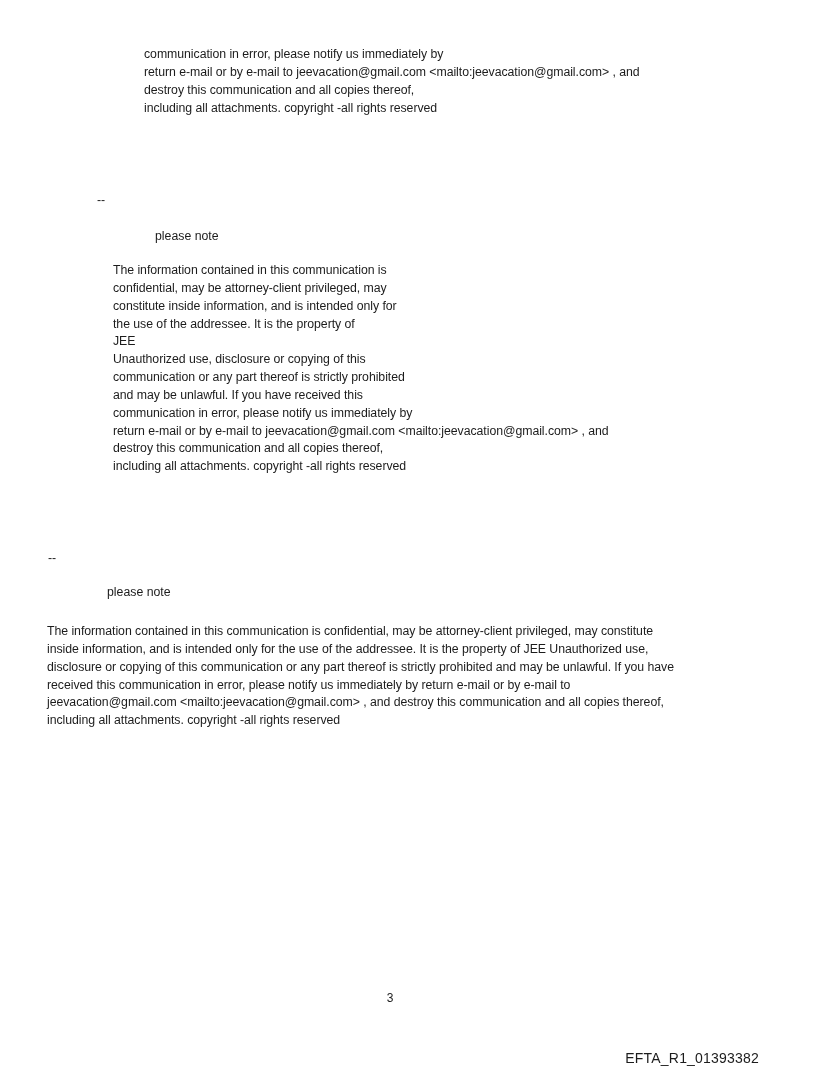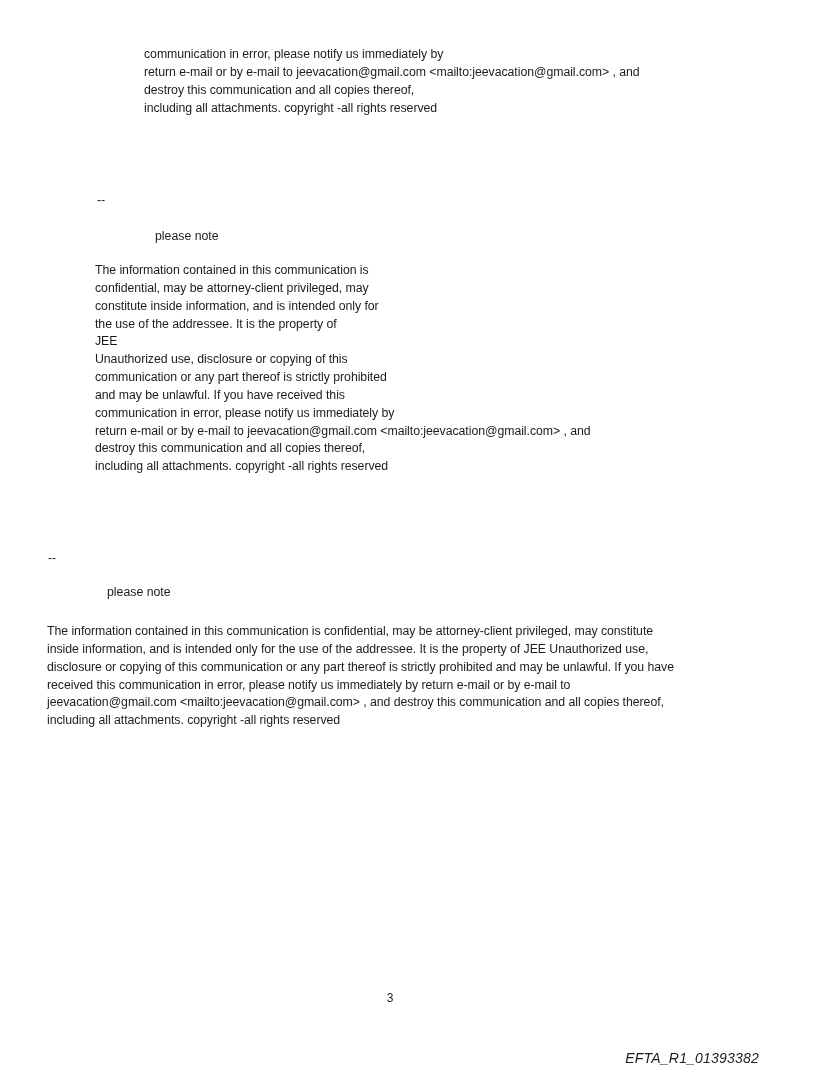--- a/index.html
+++ b/index.html
@@ -46,26 +46,26 @@
     position: absolute;
     right: 21px;
     font-size: 14px;
     line-height: 17px;
     letter-spacing: 0.2px;
   }
   
   .quoted-fragment   { top: 46px;  left: 144px; }
   .separator-1       { top: 191px; left: 97px;  }
   .note-1            { top: 227px; left: 123px; }
-  .disclaimer-narrow { top: 262px; left: 95px;  }
+  .disclaimer-narrow { top: 262px; left: 113px;  }
   .separator-2       { top: 549px; left: 48px;  }
   .note-2            { top: 583px; left: 75px;  }
   .disclaimer-wide   { top: 623px; left: 47px; width: 715px; }
   .page-number       { top: 991px; }
-  .bates             { top: 1050px; font-style: italic; }
+  .bates             { top: 1050px; }
 </style>
 </head>
 <body>
 
 <div class="page">
 
   <div class="txt quoted-fragment">communication in error, please notify us immediately by
 return e-mail or by e-mail to jeevacation@gmail.com &lt;mailto:jeevacation@gmail.com&gt; , and
 destroy this communication and all copies thereof,
 including all attachments. copyright -all rights reserved</div>

